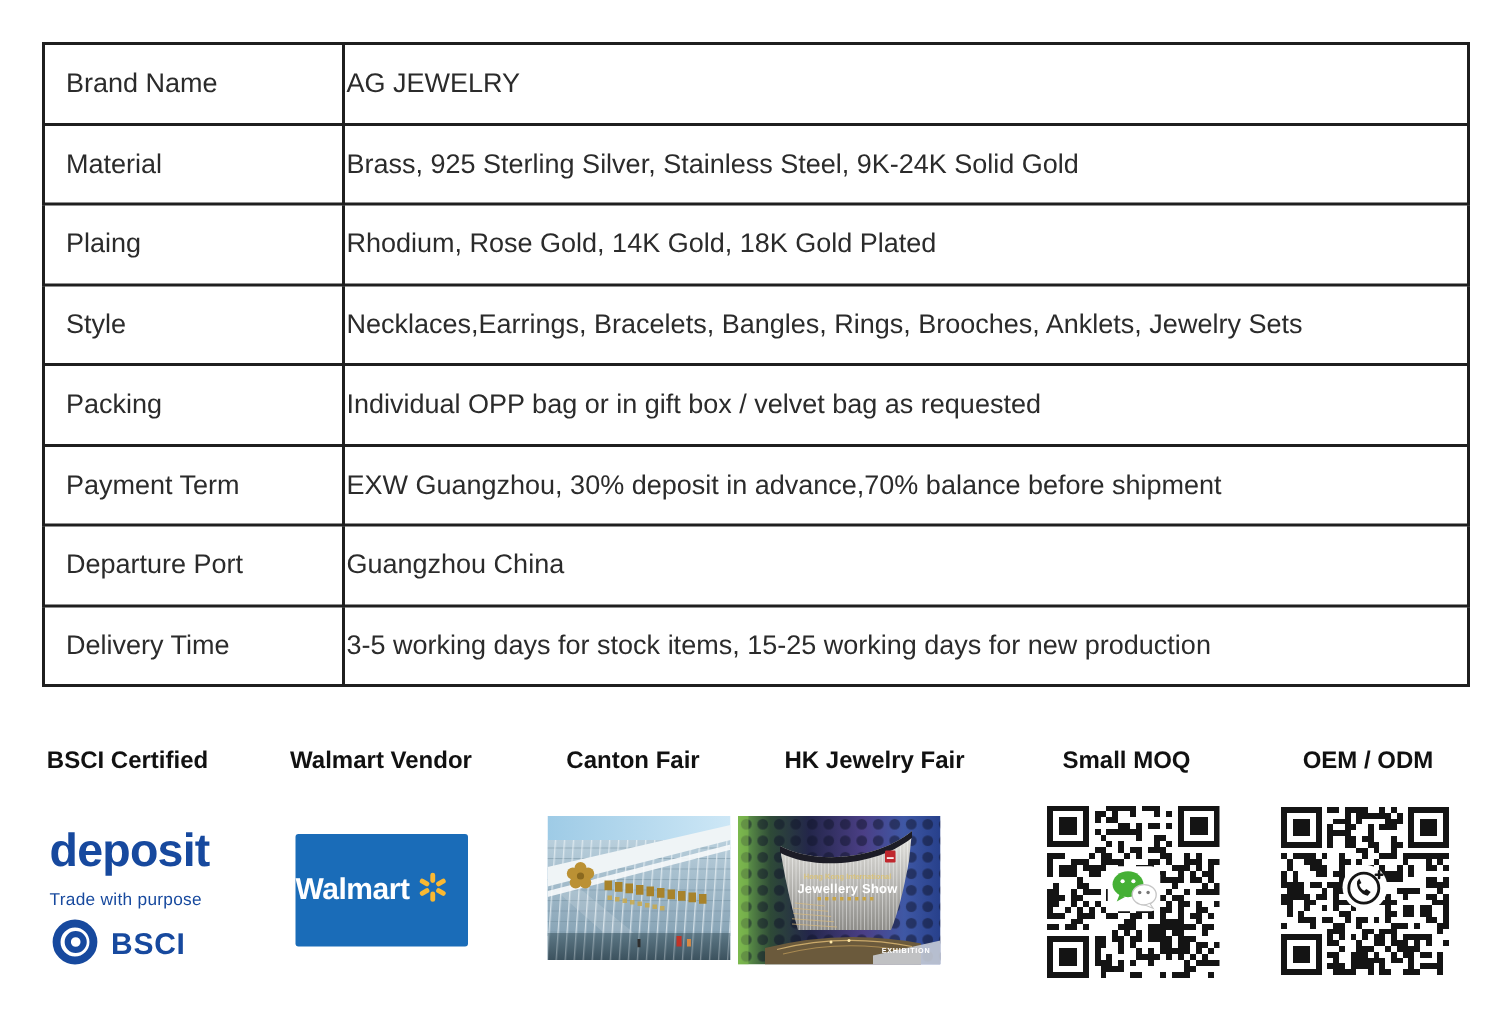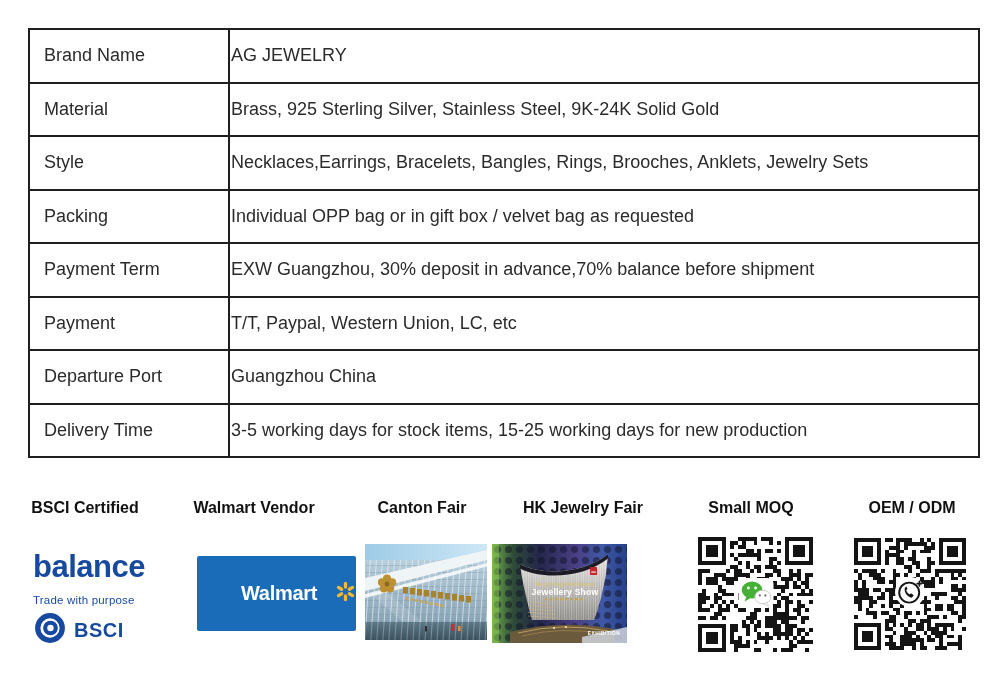--- a/index.html
+++ b/index.html
@@ -22,21 +22,21 @@
 
   
   .amfori{left:33px;top:551px;width:110px;color:var(--amfori-blue,#17499e);}
   .amfori-word{font-size:31px;font-weight:bold;letter-spacing:-0.5px;line-height:1;}
   .amfori-tagline{font-size:11.5px;margin-top:12px;letter-spacing:0.2px;}
   .bsci-row{display:flex;align-items:center;gap:7px;margin-top:5px;}
   .bsci-text{font-size:20px;font-weight:bold;letter-spacing:0.5px;}
 
   
   .walmart-box{left:197px;top:556px;width:115px;height:75px;border-radius:2px;
-    background:var(--walmart-blue,#1a6cb8);display:flex;align-items:center;justify-content:space-between;gap:5px;padding-left:44px;}
+    background:var(--walmart-blue,#1a6cb8);display:flex;align-items:center;justify-content:flex-start;gap:5px;}
   .walmart-text{color:#fff;font-size:20px;font-weight:bold;letter-spacing:-0.3px;}
 
   
   .canton{left:365px;top:544px;width:122px;height:96px;}
   .hk{left:492px;top:544px;width:135px;height:99px;}
   .photo-svg{display:block;width:100%;height:100%;}
   svg text{font-family:"Liberation Sans",sans-serif;}
 
   
   .qr{background:#fff;}
@@ -52,57 +52,57 @@
 
   <table class="spec">
     <tbody>
       <tr>
         <td class="cell-label">Brand Name</td>
         <td class="cell-value">AG JEWELRY</td>
       </tr>
       <tr>
         <td class="cell-label">Material</td>
         <td class="cell-value">Brass, 925 Sterling Silver, Stainless Steel, 9K-24K Solid Gold</td>
+      </tr>
+      <tr>
+        <td class="cell-label">Plaing</td>
+        <td class="cell-value">Rhodium, Rose Gold, 14K Gold, 18K Gold Plated</td>
       </tr>
       <tr>
         <td class="cell-label">Style</td>
         <td class="cell-value">Necklaces,Earrings, Bracelets, Bangles, Rings, Brooches, Anklets, Jewelry Sets</td>
       </tr>
       <tr>
         <td class="cell-label">Packing</td>
         <td class="cell-value">Individual OPP bag or in gift box / velvet bag as requested</td>
       </tr>
       <tr>
         <td class="cell-label">Payment Term</td>
         <td class="cell-value">EXW Guangzhou, 30% deposit in advance,70% balance before shipment</td>
       </tr>
       <tr>
-        <td class="cell-label">Payment</td>
-        <td class="cell-value">T/T, Paypal, Western Union, LC, etc</td>
-      </tr>
-      <tr>
         <td class="cell-label">Departure Port</td>
         <td class="cell-value">Guangzhou China</td>
       </tr>
       <tr>
         <td class="cell-label">Delivery Time</td>
         <td class="cell-value">3-5 working days for stock items, 15-25 working days for new production</td>
       </tr>
     </tbody>
   </table>
 
   <div class="badge-label" style="left:85px">BSCI Certified</div>
   <div class="badge-label" style="left:254px">Walmart Vendor</div>
   <div class="badge-label" style="left:422px">Canton Fair</div>
   <div class="badge-label" style="left:583px">HK Jewelry Fair</div>
   <div class="badge-label" style="left:751px">Small MOQ</div>
   <div class="badge-label" style="left:912px">OEM / ODM</div>
 
   <div class="badge-art amfori">
-    <div class="amfori-word">balance</div>
+    <div class="amfori-word">deposit</div>
     <div class="amfori-tagline">Trade with purpose</div>
     <div class="bsci-row">
       <span>
         <svg width="34" height="34" viewBox="0 0 36 36">
           <circle cx="18" cy="18" r="13" fill="none" stroke="var(--amfori-blue)" stroke-width="5.6"></circle>
           <circle cx="18.5" cy="18" r="5.6" fill="none" stroke="var(--amfori-blue)" stroke-width="4.4"></circle>
         </svg>
       </span>
       <span class="bsci-text">BSCI</span>
     </div>

